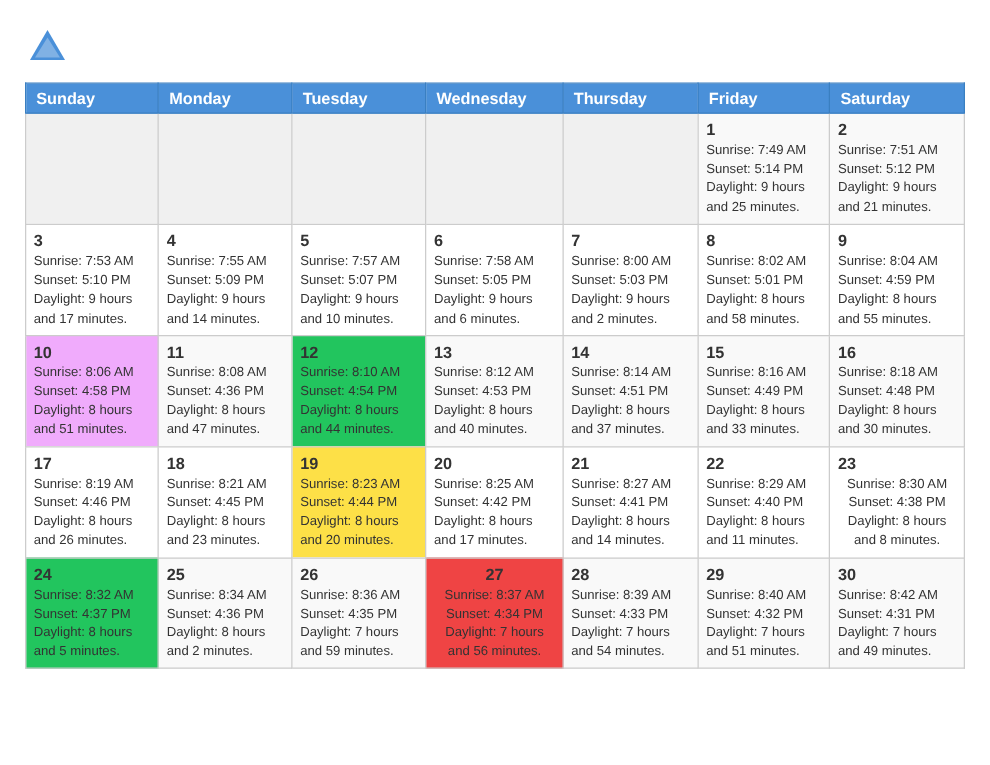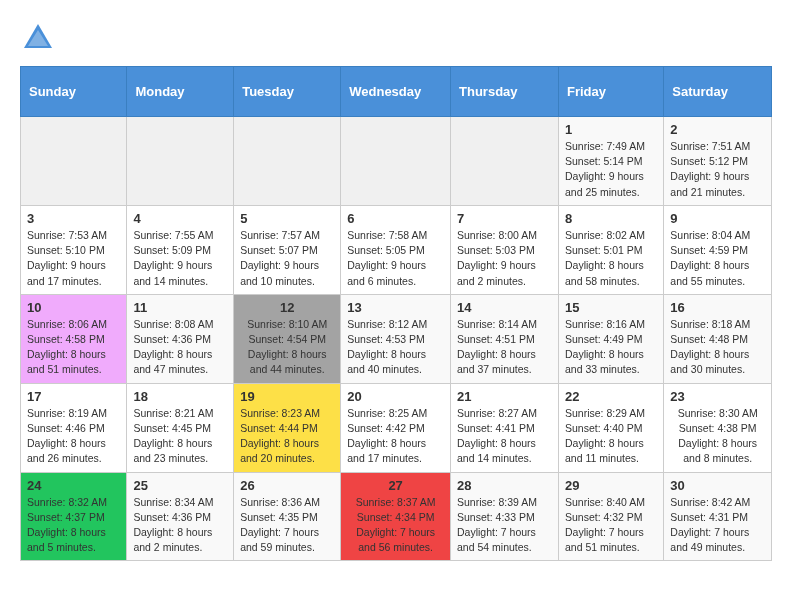--- a/index.html
+++ b/index.html
@@ -53,21 +53,21 @@
       color: #555;
     }
     .calendar {
       width: 100%;
       border-collapse: collapse;
     }
     .calendar th {
       background-color: #4a90d9;
       color: #fff;
       text-align: left;
-      padding: 17px 8px;
+      padding: 4px 8px;
       font-size: 13px;
       font-weight: bold;
       border: 1px solid #3a7fc1;
     }
     .calendar td {
       vertical-align: top;
       border: 1px solid #ccc;
       padding: 5px 6px;
       width: 113px;
       min-height: 80px;
@@ -210,21 +210,21 @@
 Daylight: 8 hours
 and 51 minutes.</div>
         </td>
         <td style="background: rgb(249, 249, 249);">
           <span class="day-number">11</span>
           <div class="day-info" style="white-space: pre-line;">Sunrise: 8:08 AM
 Sunset: 4:36 PM
 Daylight: 8 hours
 and 47 minutes.</div>
         </td>
-        <td style="background: #a3a3a3; text-align: center;">
+        <td style="background: #22c55e;">
           <span class="day-number">12</span>
           <div class="day-info" style="white-space: pre-line;">Sunrise: 8:10 AM
 Sunset: 4:54 PM
 Daylight: 8 hours
 and 44 minutes.</div>
         </td>
         <td style="background: rgb(249, 249, 249);">
           <span class="day-number">13</span>
           <div class="day-info" style="white-space: pre-line;">Sunrise: 8:12 AM
 Sunset: 4:53 PM

